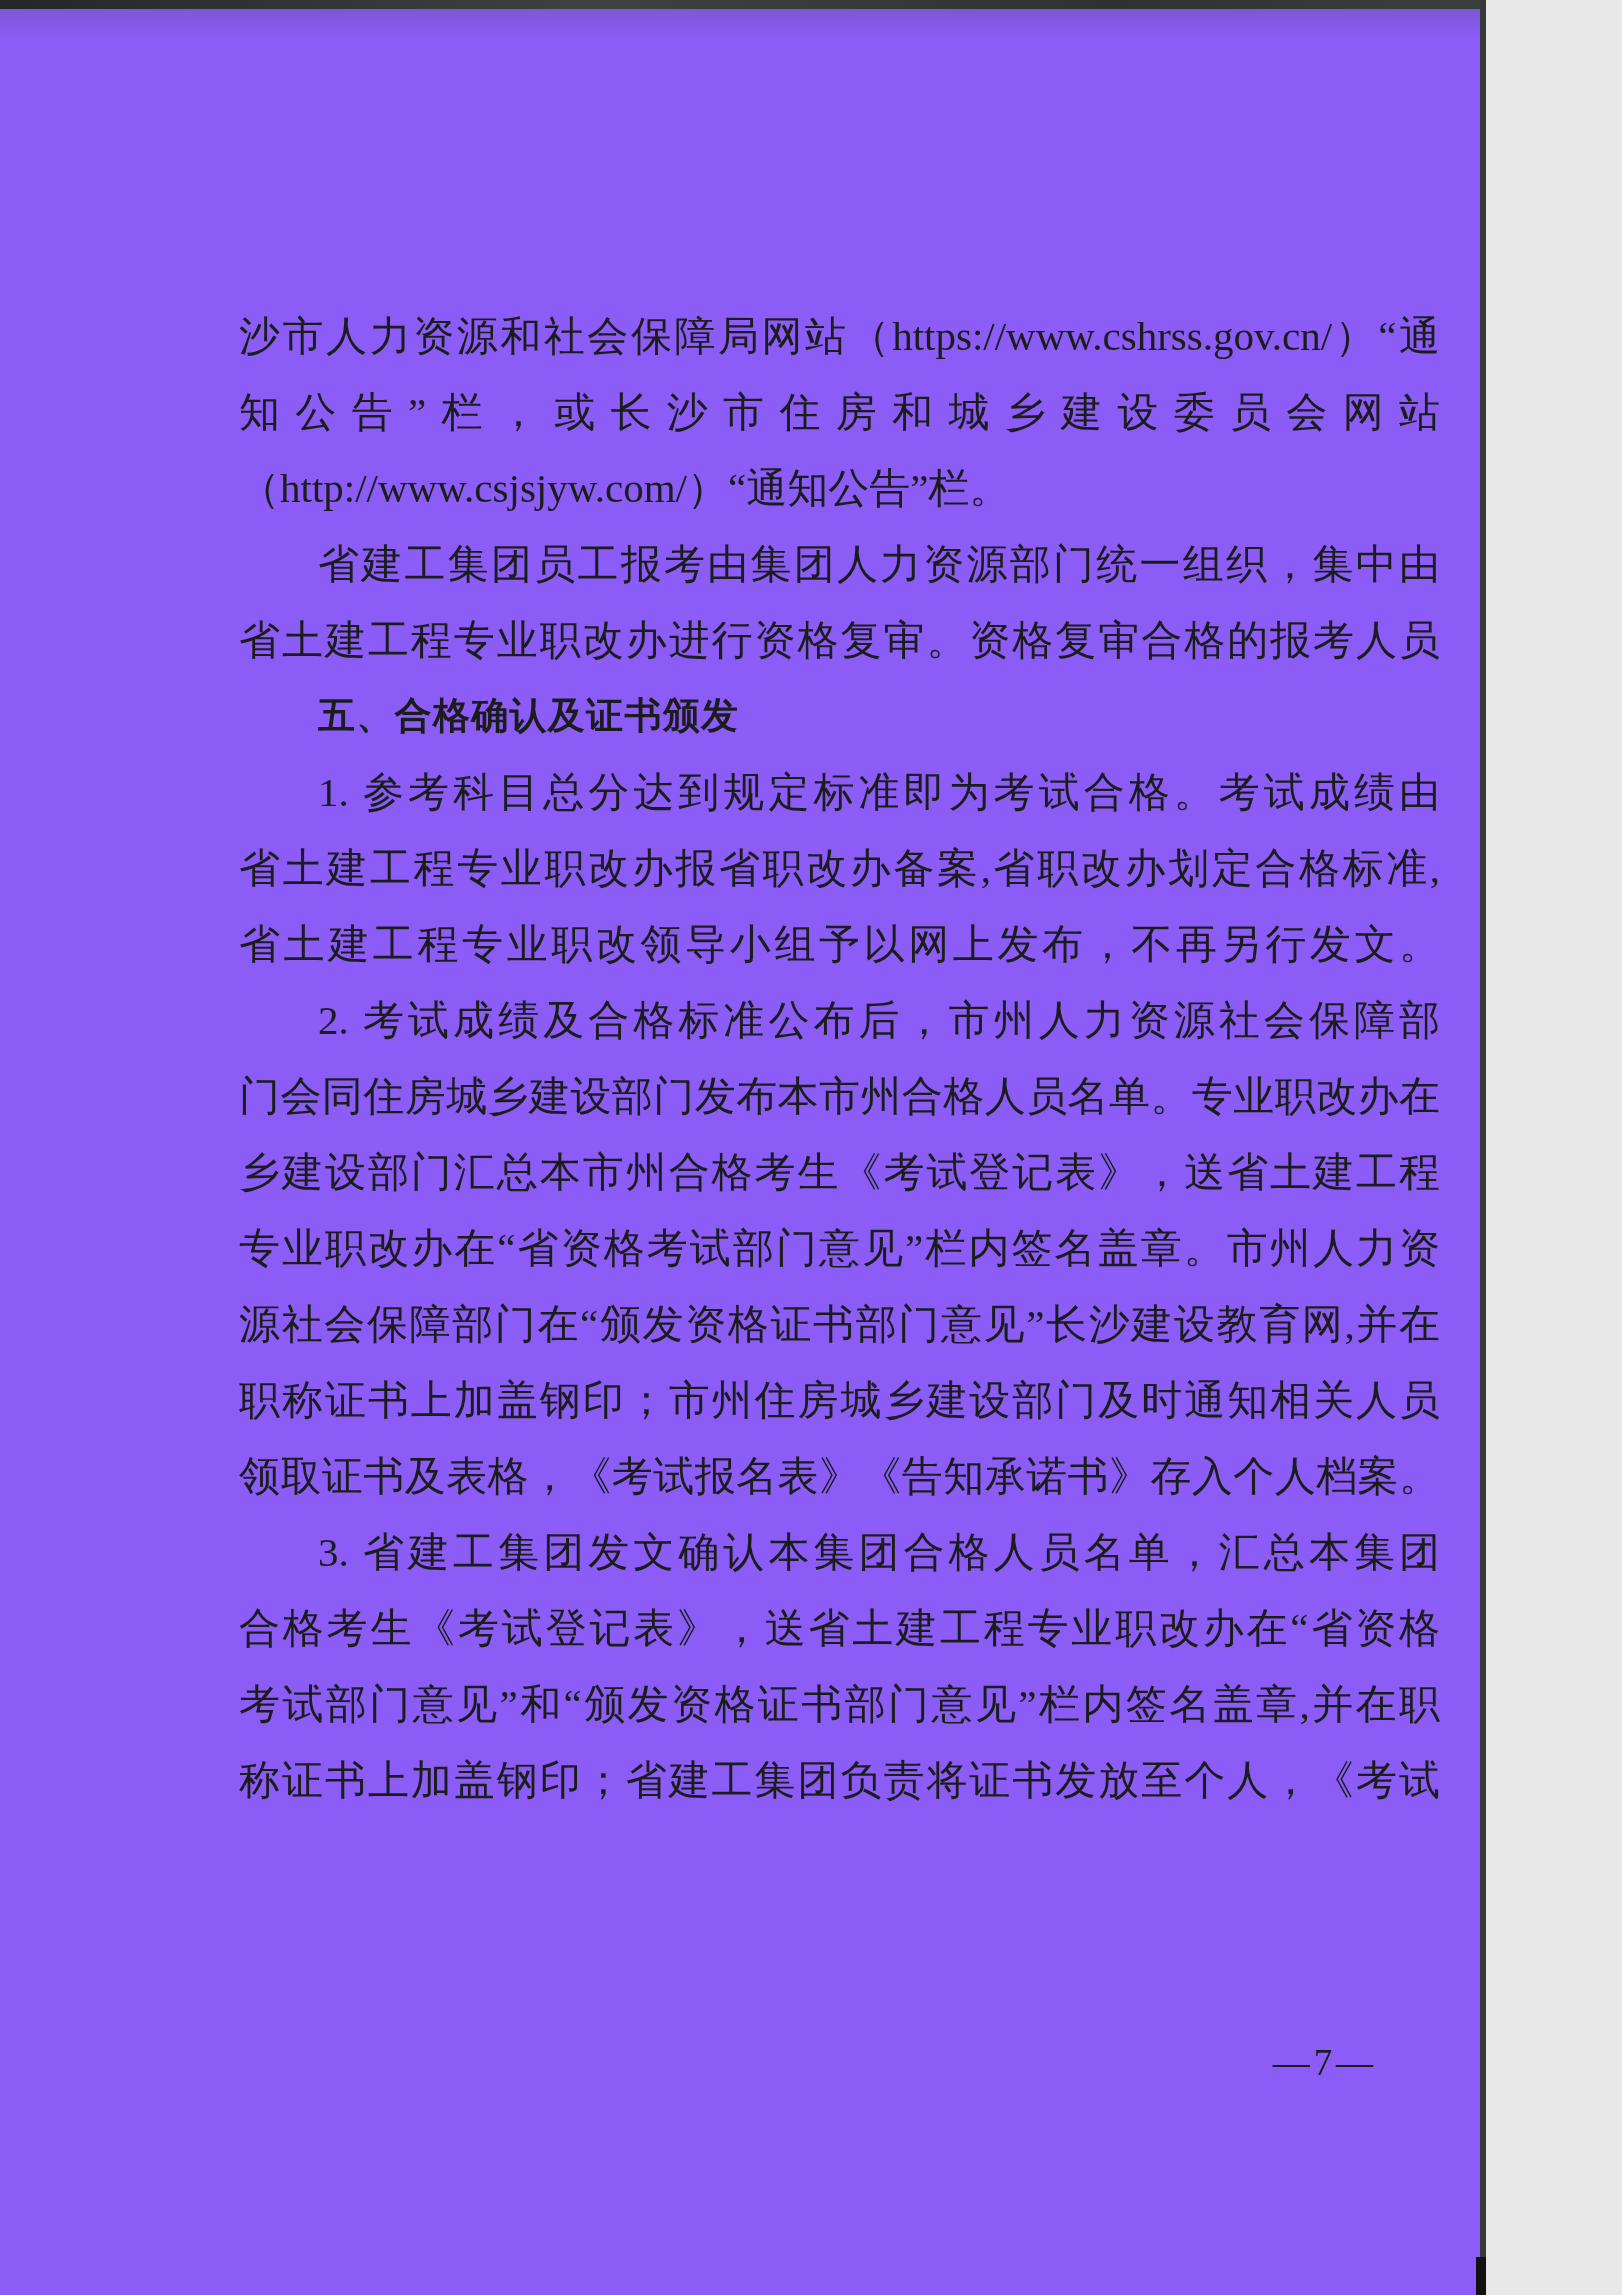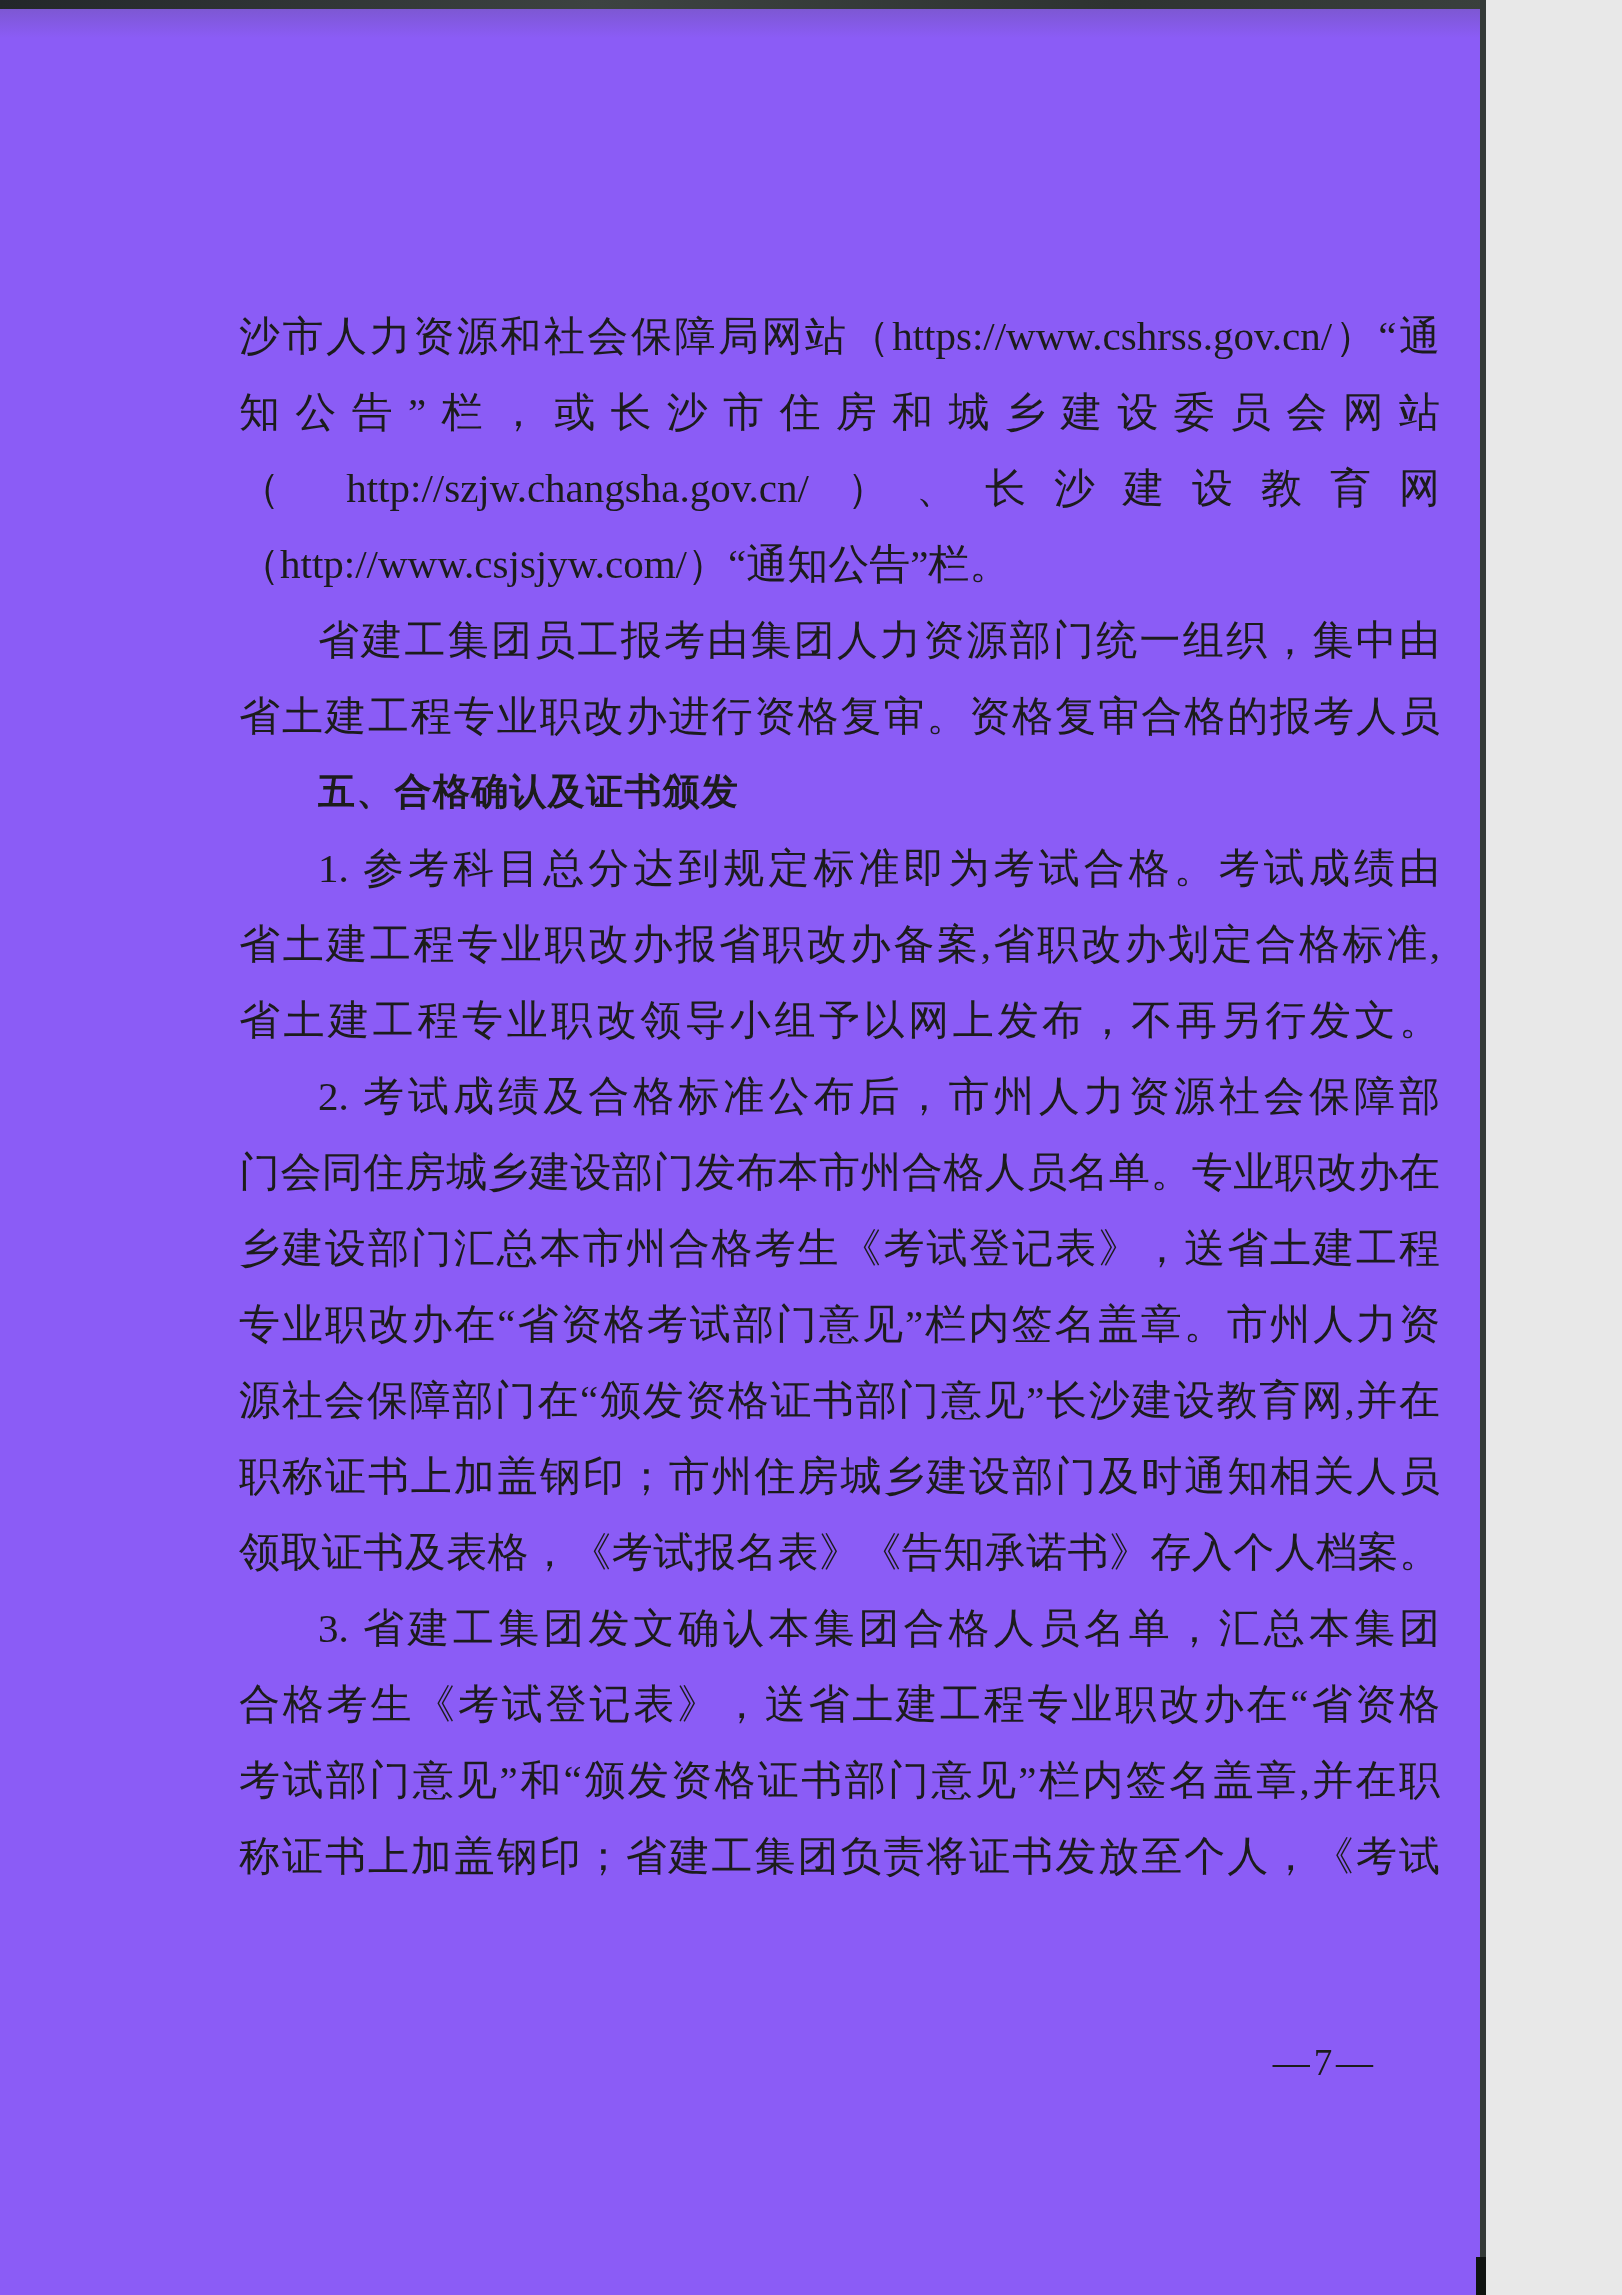--- a/index.html
+++ b/index.html
@@ -90,21 +90,20 @@
 
   <div class="scan-top"></div>
   <div class="scan-top-shadow"></div>
   <div class="scan-right"></div>
   <div class="scan-corner"></div>
 
   <div class="doc-body">
 
     <div class="line justify">沙市人力资源和社会保障局网站（https://www.cshrss.gov.cn/）“通</div>
     <div class="line justify">知公告”栏，或长沙市住房和城乡建设委员会网站</div>
-    <div class="line justify">（ http://szjw.changsha.gov.cn/ ）、长沙建设教育网</div>
     <div class="line">（http://www.csjsjyw.com/）“通知公告”栏。</div>
 
     <div class="line indent justify">省建工集团员工报考由集团人力资源部门统一组织，集中由</div>
     <div class="line justify">省土建工程专业职改办进行资格复审。资格复审合格的报考人员</div>
 
     <div class="line indent heading">五、合格确认及证书颁发</div>
 
     <div class="line indent justify">1. 参考科目总分达到规定标准即为考试合格。考试成绩由</div>
     <div class="line justify">省土建工程专业职改办报省职改办备案,省职改办划定合格标准,</div>
     <div class="line justify">省土建工程专业职改领导小组予以网上发布，不再另行发文。</div>

